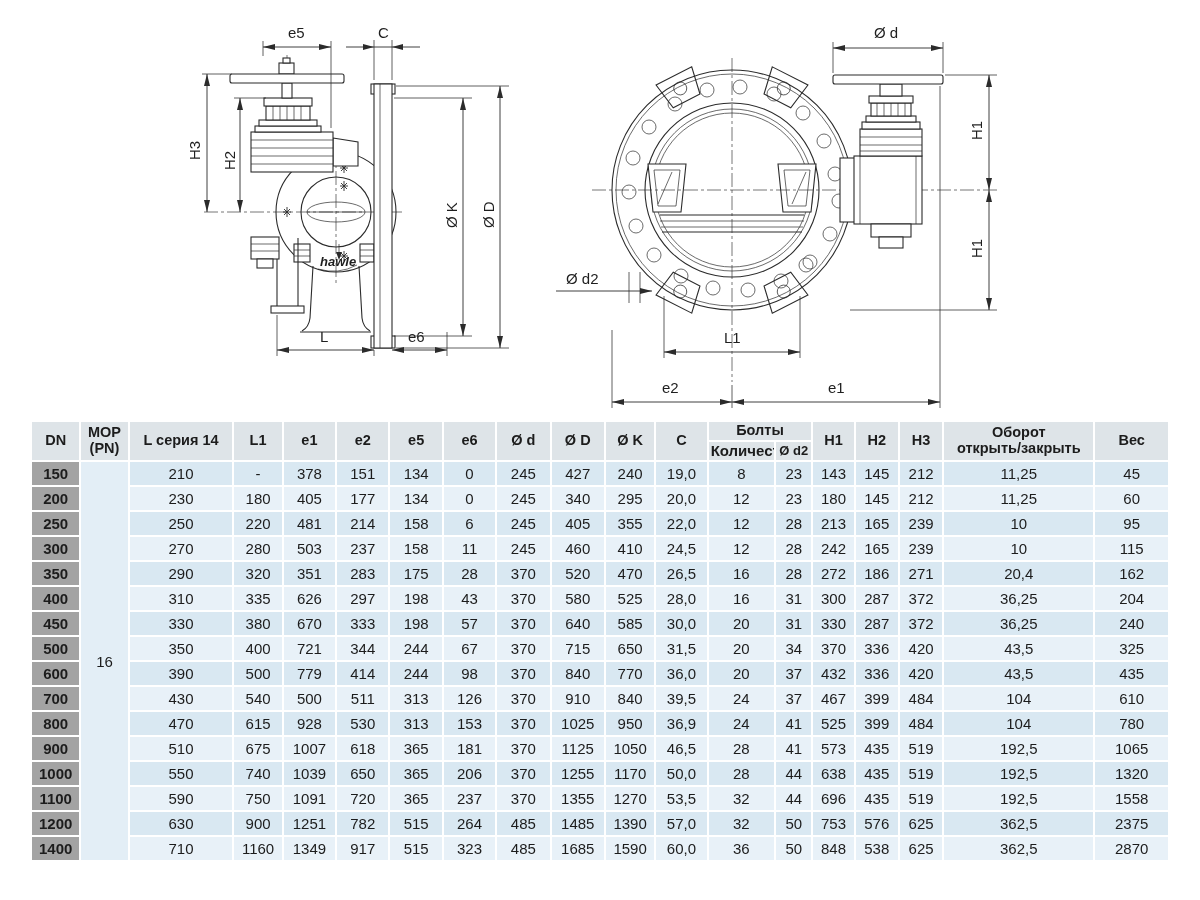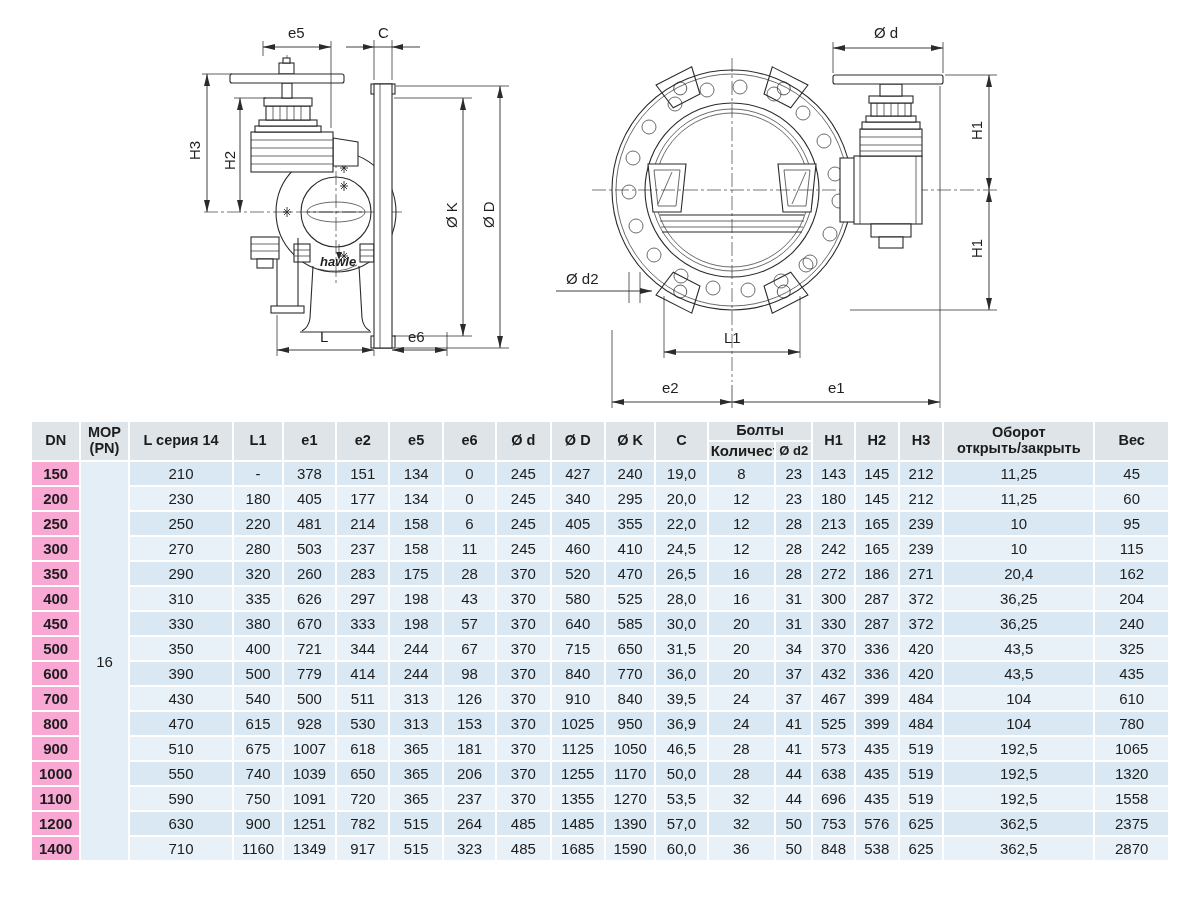--- a/index.html
+++ b/index.html
@@ -14,21 +14,21 @@
   svg .cl{stroke:#2b2b2b;stroke-width:0.65;fill:none;stroke-dasharray:14 3 3 3;}
   svg .logo{font-size:13px;font-style:italic;font-weight:bold;}
   table.dims{border-collapse:separate;border-spacing:2px;table-layout:fixed;
     width:1140px;margin:2px 0 0 30px;font-size:15px;}
   table.dims th, table.dims td{text-align:center;vertical-align:middle;padding:1px 2px;
     overflow:hidden;white-space:nowrap;}
   table.dims thead th{background:#dee4e8;font-weight:bold;font-size:14.5px;line-height:1.1;}
   table.dims thead th.sub{font-size:15px;}
   table.dims thead th.sub2{font-size:13px;}
   table.dims td{height:21px;}
-  table.dims td.dn{background:#f9a8d4;font-weight:bold;}
+  table.dims td.dn{background:#a3a3a3;font-weight:bold;}
   table.dims td.mop{background:#e3eef6;}
   table.dims tr.row-a td.val{background:#d9e8f2;}
   table.dims tr.row-b td.val{background:#e8f1f8;}
   .hdr-line{display:block;}
 </style>
 </head>
 <body>
 
 <div class="drawing-wrap">
 <svg width="1200" height="418" viewBox="0 0 1200 418">
@@ -428,21 +428,21 @@
         <td class="val">242</td>
         <td class="val">165</td>
         <td class="val">239</td>
         <td class="val">10</td>
         <td class="val">115</td>
       </tr>
       <tr class="row-a">
         <td class="dn">350</td>
         <td class="val">290</td>
         <td class="val">320</td>
-        <td class="val">260</td>
+        <td class="val">351</td>
         <td class="val">283</td>
         <td class="val">175</td>
         <td class="val">28</td>
         <td class="val">370</td>
         <td class="val">520</td>
         <td class="val">470</td>
         <td class="val">26,5</td>
         <td class="val">16</td>
         <td class="val">28</td>
         <td class="val">272</td>

